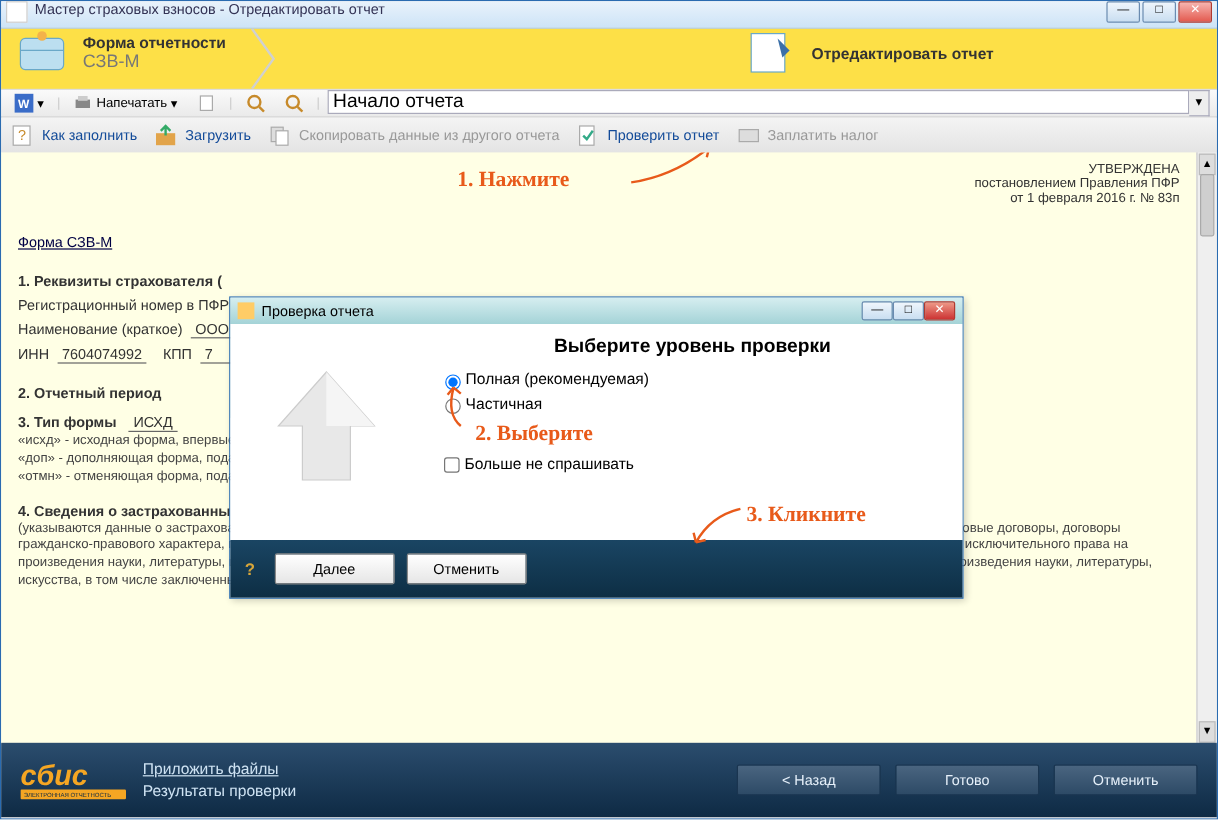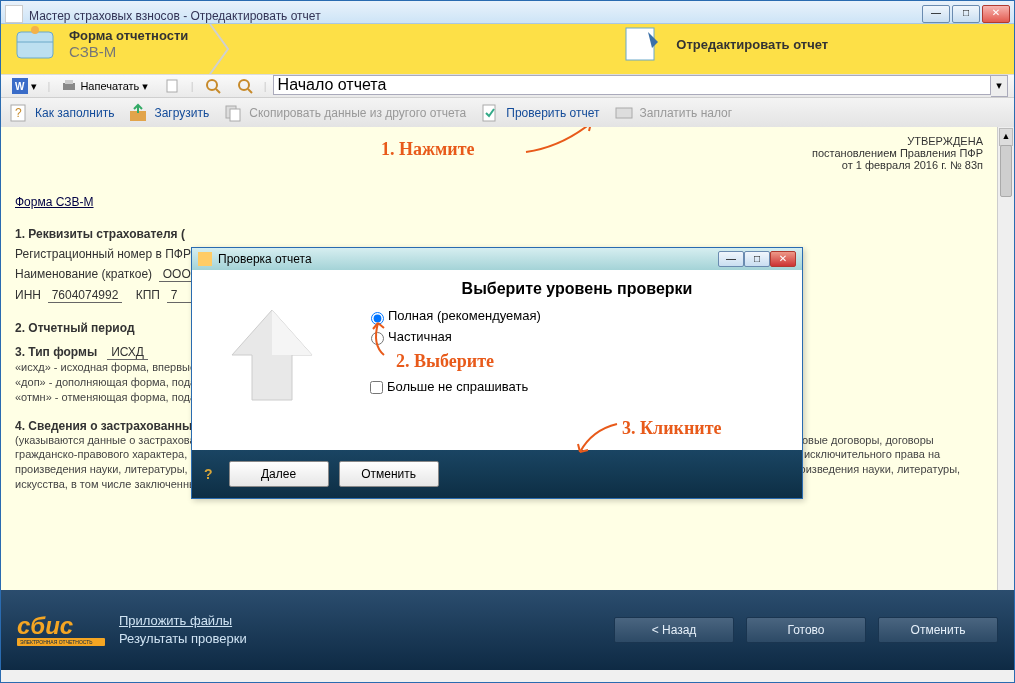--- a/index.html
+++ b/index.html
@@ -1,18 +1,18 @@
 <!DOCTYPE html>
 <html><head>
 <meta charset="utf-8">
 <style>
   html,body{margin:0;padding:0;font-family:Tahoma,Arial,sans-serif;font-size:11px;color:#000;background:#fff;overflow:hidden}
   .window{width:1015px;height:683px;position:relative;border:1px solid #2a6bb0;box-sizing:border-box;background:#f0f0f0}
   
-  .titlebar{height:22px;background:linear-gradient(#e9f2fb,#cde4f7);display:flex;align-items:flex-end;padding:0 4px;border-bottom:1px solid #a9c7e4}
+  .titlebar{height:22px;background:linear-gradient(#e9f2fb,#cde4f7);display:flex;align-items:flex-start;padding:0 4px;border-bottom:1px solid #a9c7e4}
   .titlebar .icon{width:16px;height:16px;background:#fff;border:1px solid #ccc;margin-right:6px}
   .titlebar .title{flex:1;color:#335;font-size:12px}
   .winbtns{display:flex;gap:2px}
   .winbtn{width:26px;height:16px;border:1px solid #6a8bb0;background:linear-gradient(#f0f6fc,#c9def1);font-size:10px;text-align:center;line-height:14px;border-radius:2px}
   .winbtn.close{background:linear-gradient(#f7b5b0,#e35a4f);color:#fff;border-color:#b03a30}
   
   .wizhead{height:50px;background:#fde047;display:flex;align-items:flex-start;padding:0 10px;border-bottom:1px solid #ddd}
   .wiz-step{display:flex;align-items:center;gap:10px}
   .wiz-icon{width:48px;height:40px;display:flex;align-items:center;justify-content:center}
   .wiz-text .t1{font-size:13px;font-weight:bold;color:#333}
@@ -56,21 +56,21 @@
   .dlg-left{width:160px;display:flex;align-items:center;justify-content:center}
   .dlg-right{flex:1;padding:10px 14px}
   .dlg-h{font-size:16px;font-weight:bold;margin-bottom:10px;text-align:center}
   .radio-row{margin:4px 0}
   .check-row{margin-top:8px}
   .dlg-foot{height:48px;background:linear-gradient(#1a4563,#0d2e44);display:flex;align-items:center;padding:0 12px;gap:10px}
   .dlg-foot .q{color:#d8a63a;font-weight:bold;font-size:14px;margin-right:6px}
   .dlg-foot .hint{color:#d0d0d0;font-style:italic;font-size:11px;flex:1}
   .dlg-foot .btn{width:100px;height:26px;background:linear-gradient(#fff,#e6e6e6);border:1px solid #888;border-radius:2px;font-size:12px}
   
-  .footer{position:absolute;left:0;right:0;bottom:12px;height:80px;background:linear-gradient(#2b4d6e,#0e2a44);display:flex;align-items:center;padding:0 16px;gap:12px}
+  .footer{position:absolute;left:0;right:0;bottom:1px;height:62px;background:linear-gradient(#2b4d6e,#0e2a44);display:flex;align-items:center;padding:0 16px;gap:12px}
   .logo{width:90px;height:40px}
   .footer .links{color:#cfe3f3;font-size:13px;line-height:1.4;flex:1}
   .footer .links .u{text-decoration:underline}
   .footer .fbtn{width:120px;height:26px;background:linear-gradient(#4a6580,#2d4a66);border:1px solid #1a3550;color:#e6f0fa;border-radius:2px;font-size:12px}
   input[type=radio],input[type=checkbox]{vertical-align:middle;margin-right:4px}
   label{font-size:13px}
 </style>
 </head>
 <body>
 

